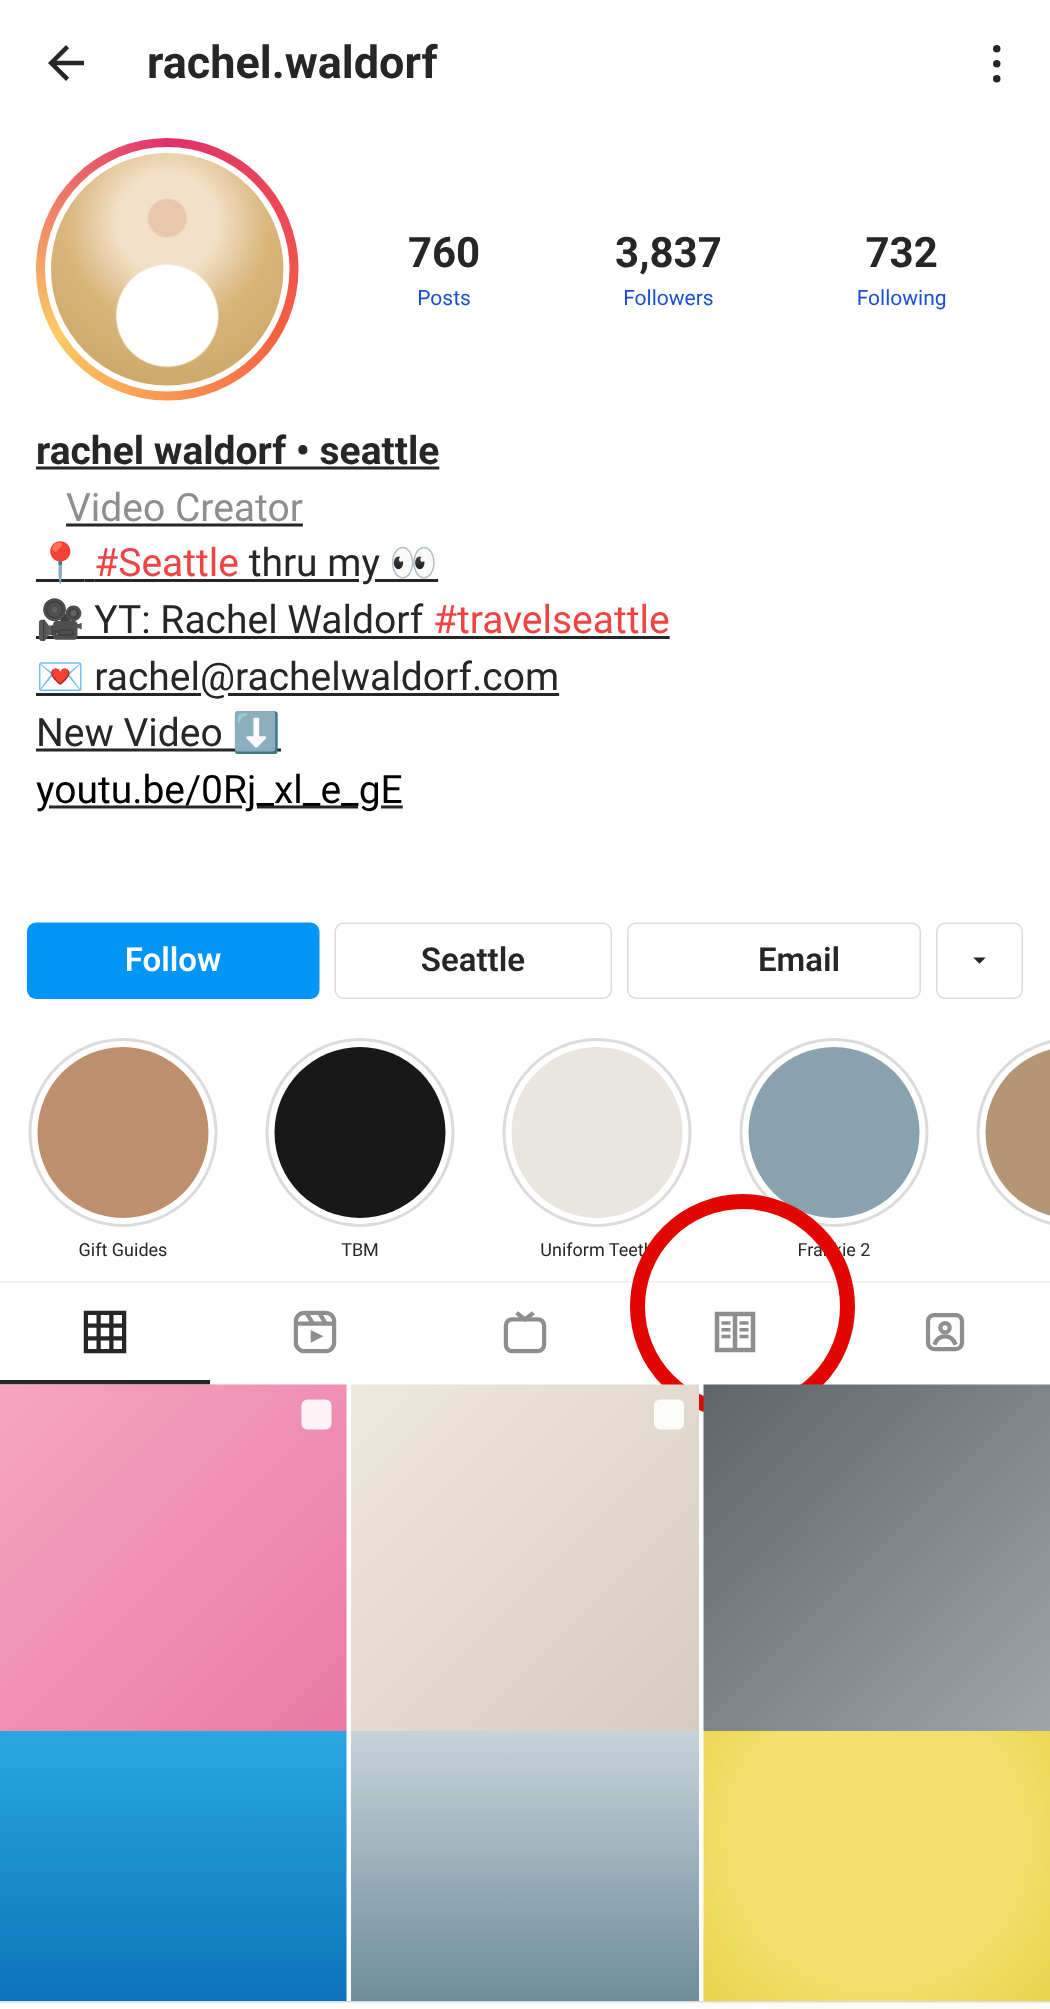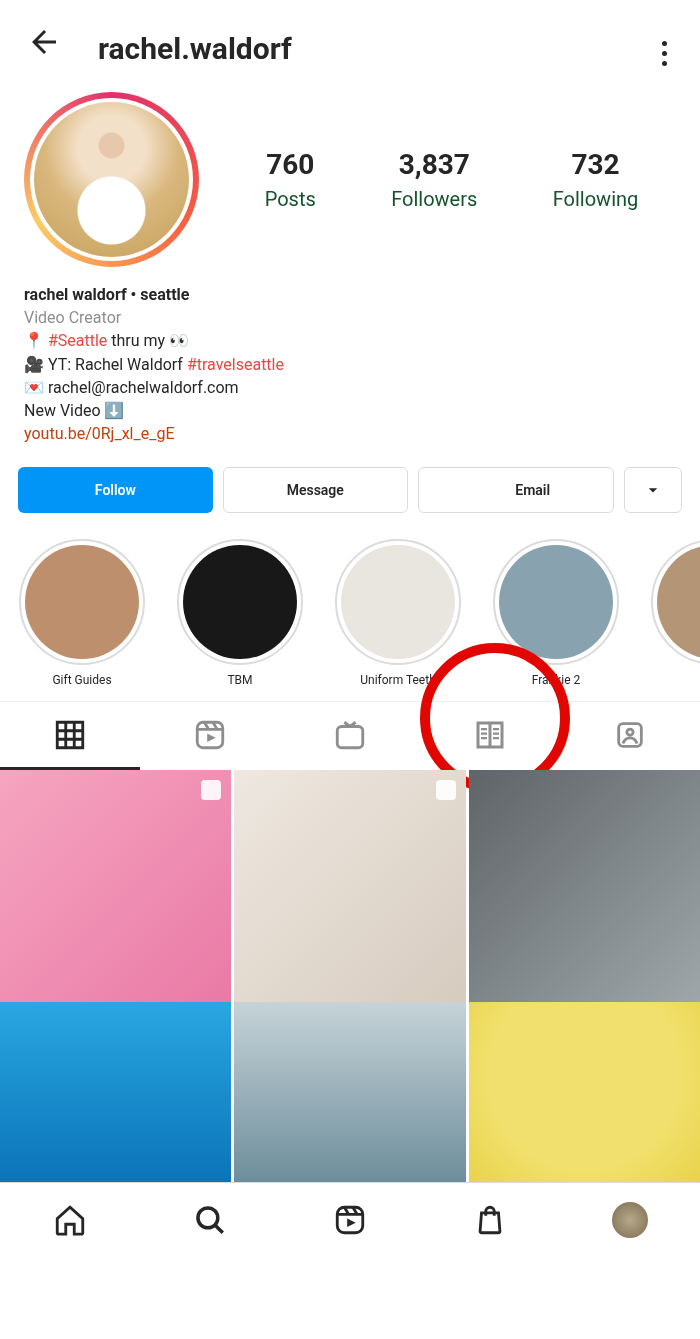--- a/index.html
+++ b/index.html
@@ -1,41 +1,41 @@
 <!DOCTYPE html>
 <html><head>
 <meta charset="utf-8">
 <style>
   * { box-sizing: border-box; margin: 0; padding: 0; }
   body { font-family: -apple-system, BlinkMacSystemFont, "Segoe UI", Roboto, Helvetica, Arial, sans-serif; width: 700px; background:#fff; color:#262626; }
-  .header { display:flex; align-items:flex-end; padding: 18px 16px 10px 20px; }
+  .header { display:flex; align-items:center; padding: 18px 16px 10px 20px; }
   .header .back { width:48px; height:48px; display:flex; align-items:center; justify-content:center; cursor:pointer; }
   .header .uname { flex:1; font-size:30px; font-weight:700; padding-left:30px; }
   .header .menu { width:40px; display:flex; align-items:center; justify-content:center; cursor:pointer; }
   .menu-dots { display:flex; flex-direction:column; gap:5px; }
   .menu-dots span { width:5px; height:5px; background:#262626; border-radius:50%; display:block; }
 
   .profile-top { display:flex; align-items:center; padding: 16px 24px 10px 24px; gap:28px; }
   .avatar-ring { width:175px; height:175px; border-radius:50%; padding:6px; background: conic-gradient(#E1306C,#F56040,#FCCC63,#E1306C); display:flex; align-items:center; justify-content:center; position:relative; }
   .avatar-ring .inner-white { width:100%; height:100%; border-radius:50%; background:#fff; padding:4px; display:flex; }
   .avatar-img { width:100%; height:100%; border-radius:50%; background: radial-gradient(circle at 50% 30%, #f3e0c8 0 25%, #d9b77d 50%, #c4a15a 100%); position:relative; overflow:hidden; }
   .avatar-img::after{ content:""; position:absolute; inset:0; background: radial-gradient(circle at 50% 28%, #e8c8ac 0 9%, transparent 10%), radial-gradient(circle at 50% 70%, #fff 0 25%, transparent 26%); }
 
   .stats { flex:1; display:flex; justify-content:space-around; text-align:center; }
   .stat .num { font-size:28px; font-weight:700; }
-  .stat .lbl { font-size:20px; color:#14532d; margin-top:6px; }
-
-  .bio { padding: 6px 24px 12px 24px; font-size:16px; line-height:1.45; }
+  .stat .lbl { font-size:14px; color:#1d4ed8; margin-top:6px; }
+
+  .bio { padding: 6px 24px 12px 24px; font-size:26px; line-height:1.45;text-decoration:underline; }
   .bio .name { font-weight:700; }
-  .bio .cat { color:#8e8e8e; }
-  .bio a, .bio .link { color:#c2410c; text-decoration:none; }
+  .bio .cat { color:#8e8e8e;margin-left:20px; }
+  .bio a, .bio .link { color:#000000; text-decoration:none; }
   .bio .hashtag { color:#ef4444; }
 
   .action-row { display:flex; gap:10px; padding: 10px 18px 18px 18px; }
-  .btn { border:1px solid #dbdbdb; background:#fff; border-radius:6px; font-size:14px; font-weight:600; padding:12px 0; display:flex; align-items:center; justify-content:center; cursor:pointer; }
+  .btn { border:1px solid #dbdbdb; background:#fff; border-radius:6px; font-size:22px; font-weight:600; padding:12px 0; display:flex; align-items:center; justify-content:center; cursor:pointer;margin-top:46px; }
   .btn.follow { background:#0095f6; color:#fff; border:none; width:200px; }
   .btn.msg { width:190px; }
   .btn.email { width:200px;padding-left:34px; }
   .btn.more { width:60px; }
 
   .highlights { display:flex; gap:30px; padding: 8px 18px 14px 18px; overflow:hidden; }
   .hl { text-align:center; width:128px; flex-shrink:0; }
   .hl .circ-outer { width:126px; height:126px; border-radius:50%; border:2px solid #dbdbdb; padding:4px; margin:0 auto; }
   .hl .circ { width:100%; height:100%; border-radius:50%; }
   .hl .hlbl { font-size:12px; margin-top:8px; white-space:nowrap; }
@@ -110,21 +110,21 @@
   <div>
     <span>🎥 YT: Rachel Waldorf </span><span class="hashtag">#travelseattle</span>
   </div>
   <div>💌 rachel@rachelwaldorf.com</div>
   <div>New Video ⬇️</div>
   <a class="link">youtu.be/0Rj_xl_e_gE</a>
 </div>
 
 <div class="action-row">
   <div class="btn follow">Follow</div>
-  <div class="btn msg">Message</div>
+  <div class="btn msg">Seattle</div>
   <div class="btn email">Email</div>
   <div class="btn more">
     <svg width="20" height="20" viewBox="0 0 24 24">
         <path d="M7 10l5 5 5-5z" fill="#262626"></path>
       </svg>
   </div>
 </div>
 
 <div class="highlights">
   <div class="hl">

